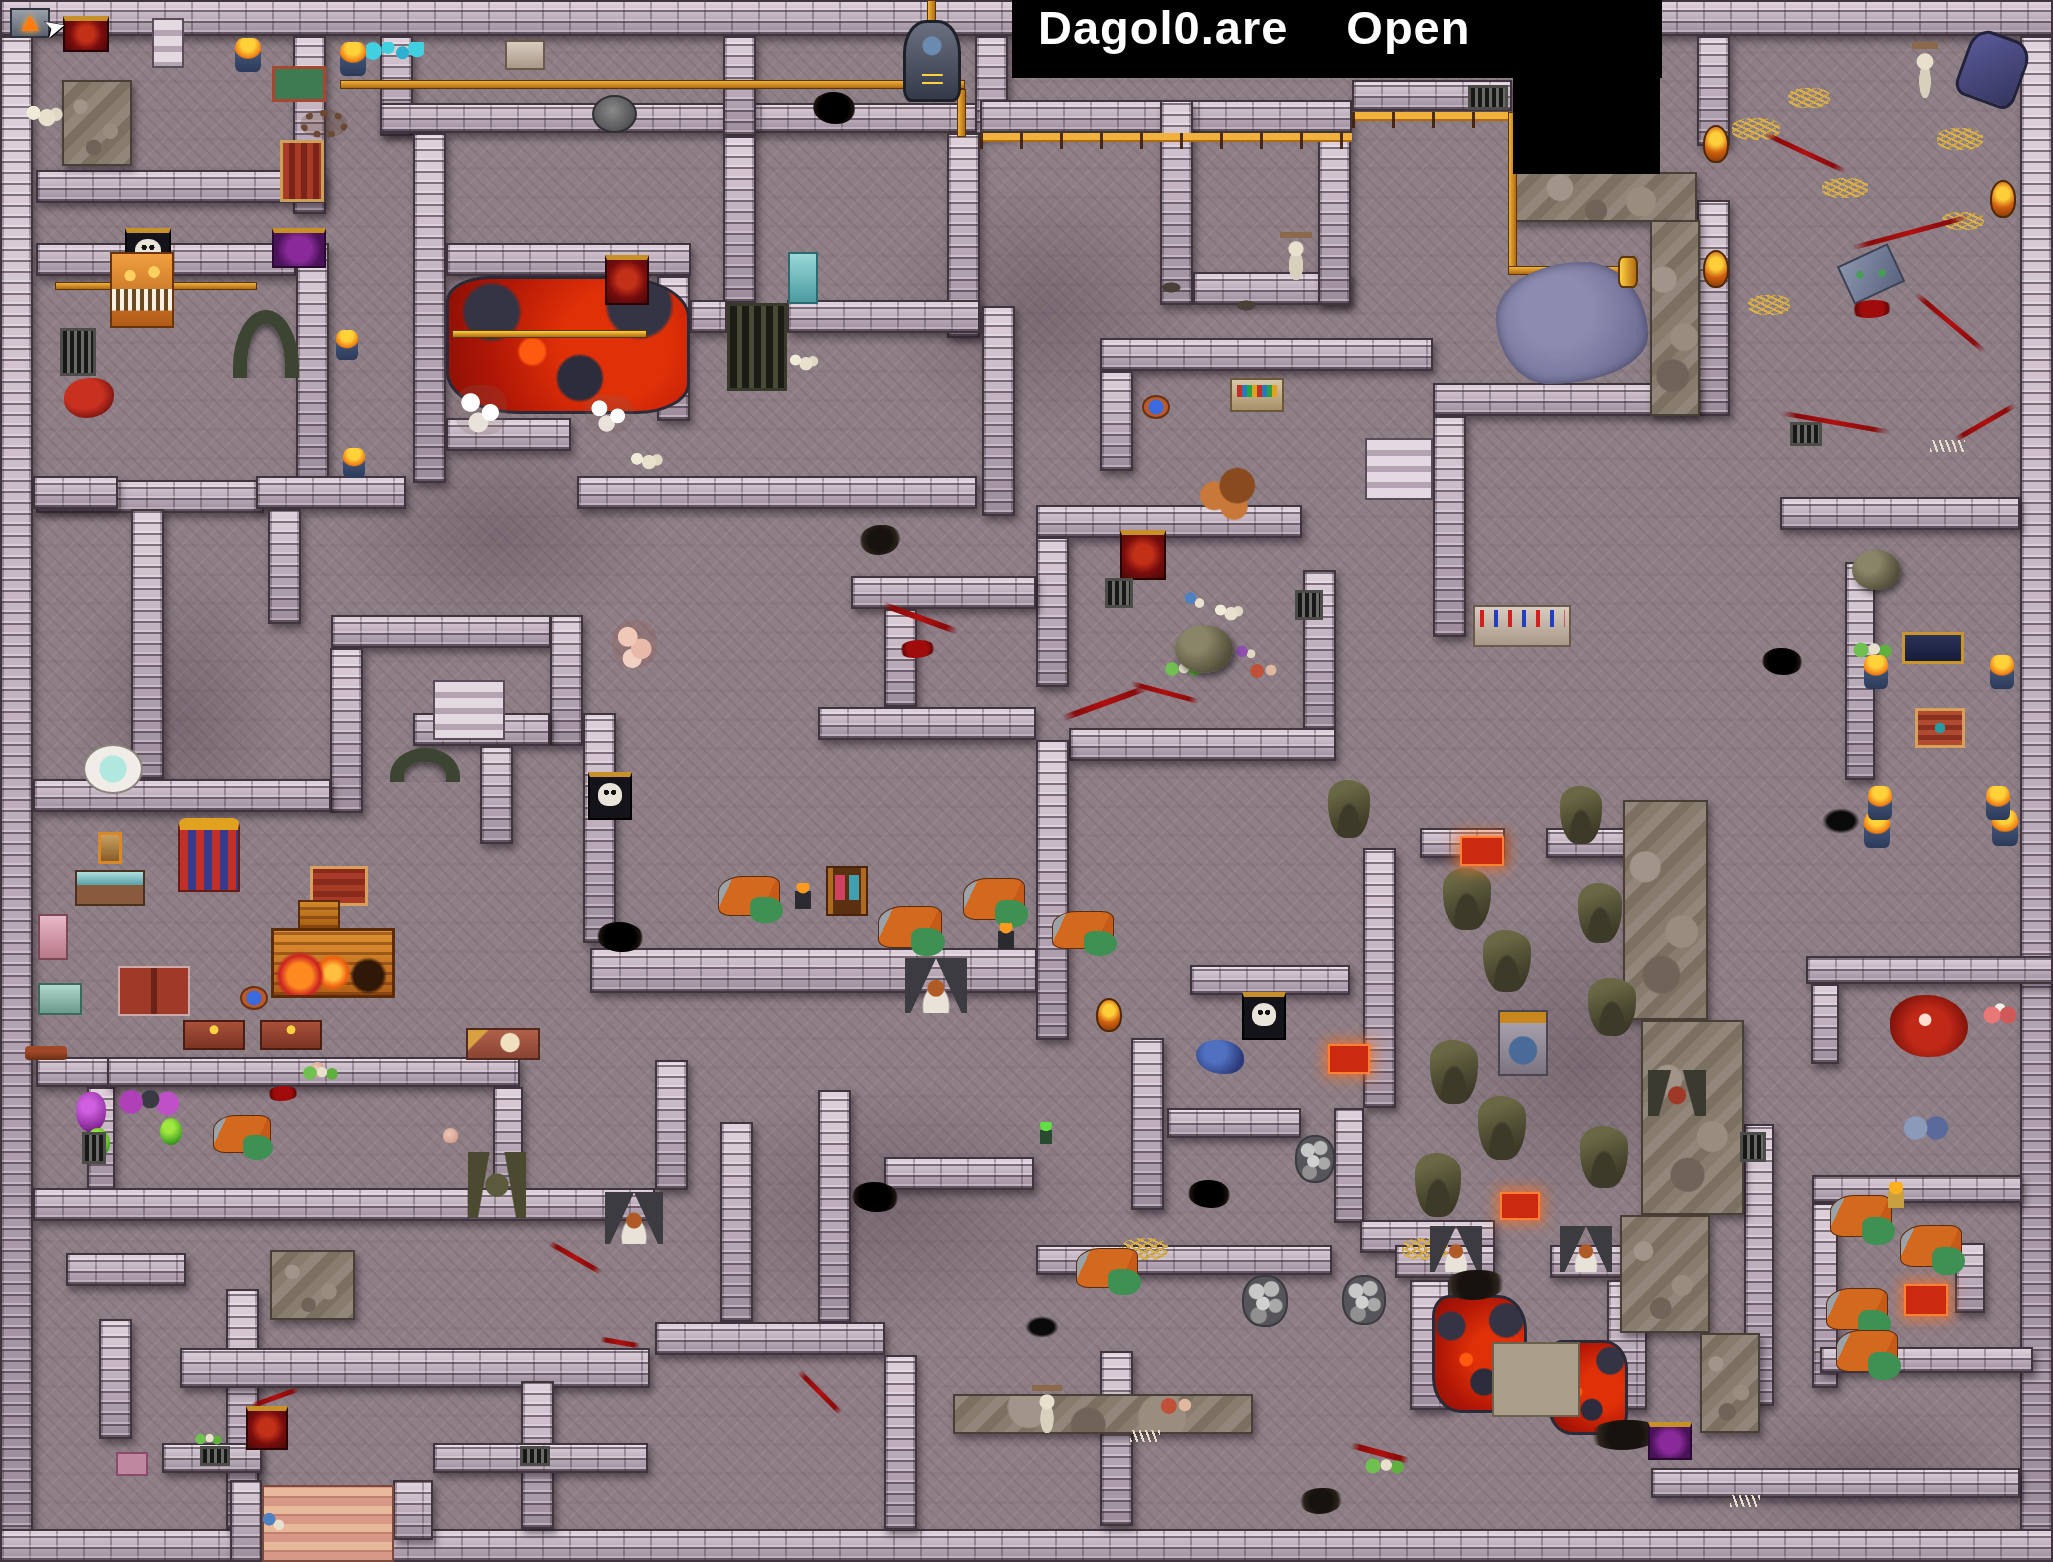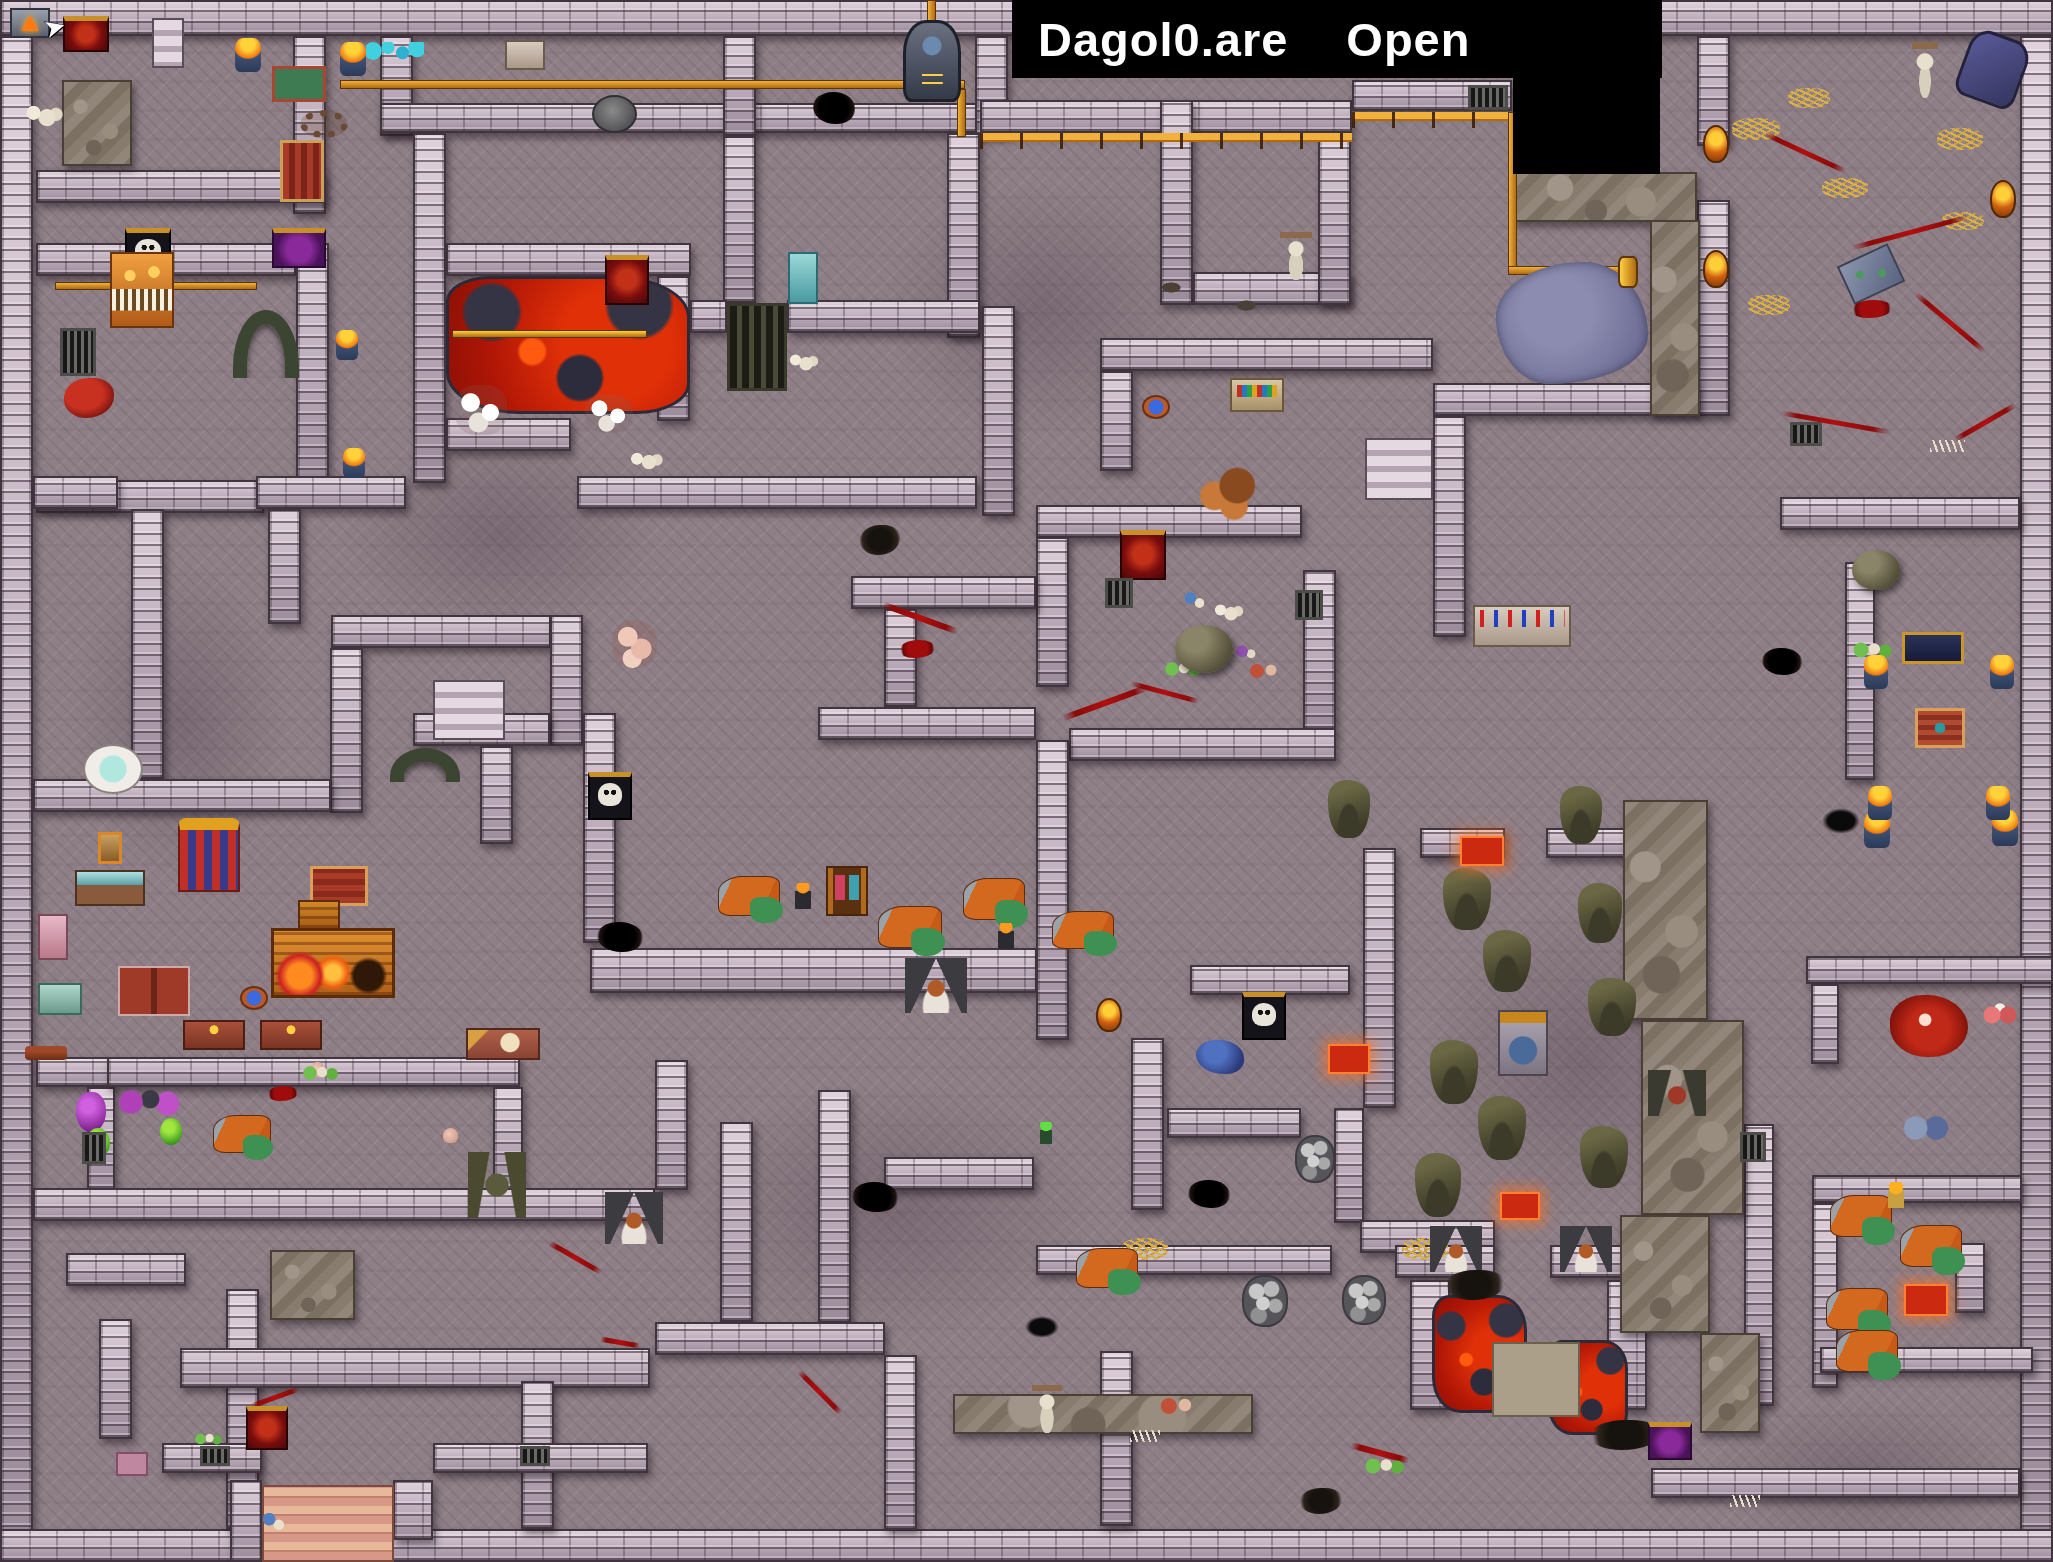--- a/index.html
+++ b/index.html
@@ -131,21 +131,21 @@
   .bookshelf{background:repeating-linear-gradient(90deg,#c03028 0 5px,#2878c0 5px 10px,#28a048 10px 15px,#e0a020 15px 20px) 50% 30%/80% 40% no-repeat,linear-gradient(180deg,#d8c8a8,#a89068);border:2px solid #6a5838;}
   .throne-set{background:radial-gradient(circle at 65% 45%,#8a4a20 0 30%,transparent 33%),radial-gradient(circle at 30% 60%,#c87838 0 22%,transparent 25%),radial-gradient(circle at 60% 75%,#c87838 0 20%,transparent 23%);}
   .candle-shrine{background:repeating-linear-gradient(90deg,#d02020 0 4px,transparent 4px 14px,#2040c0 14px 18px,transparent 18px 28px) 50% 15%/90% 45% no-repeat,linear-gradient(180deg,#d8ccc0,#a89888);border:2px solid #6a5a4c;}
   .altar-blue{background:linear-gradient(180deg,#2a3258,#161c38);border:3px solid #c8962a;}
   .red-altar{background:radial-gradient(circle at 45% 40%,#ffe0d0 0 10%,transparent 12%),radial-gradient(circle at 50% 55%,#c02818 0 40%,#7a1008 80%);border-radius:45% 55% 50% 50%;}
   .vase-pink{background:radial-gradient(circle at 30% 50%,#e87878 0 25%,transparent 28%),radial-gradient(circle at 70% 50%,#d05858 0 25%,transparent 28%),radial-gradient(circle at 50% 30%,#f0f0e8 0 18%,transparent 21%);}
   .jug-blue{background:radial-gradient(circle at 30% 50%,#8a9ab8 0 28%,transparent 31%),radial-gradient(circle at 70% 50%,#5a6a9a 0 28%,transparent 31%);}
   .torch-fig{background:radial-gradient(circle at 50% 20%,#ffb020 0 30%,transparent 34%),linear-gradient(180deg,transparent 35%,#c8a040 37%);}
   .hook-pole{background:linear-gradient(180deg,#a04828 0 40%,#6a2c14);border-radius:4px;}
   
-  #titlebar{position:absolute;background:#000;display:flex;align-items:center;z-index:50;}
+  #titlebar{position:absolute;background:#000;display:flex;z-index:50;}
   #titlebar span{color:#fff;font-weight:bold;font-size:47px;letter-spacing:1px;
      font-family:"Liberation Sans",sans-serif;}
   #title-file{margin-left:26px;}
   #title-status{margin-left:58px;}
   #titlenotch{position:absolute;background:#000;z-index:50;}
 </style>
 </head>
 <body>
 
 <div id="stage">

